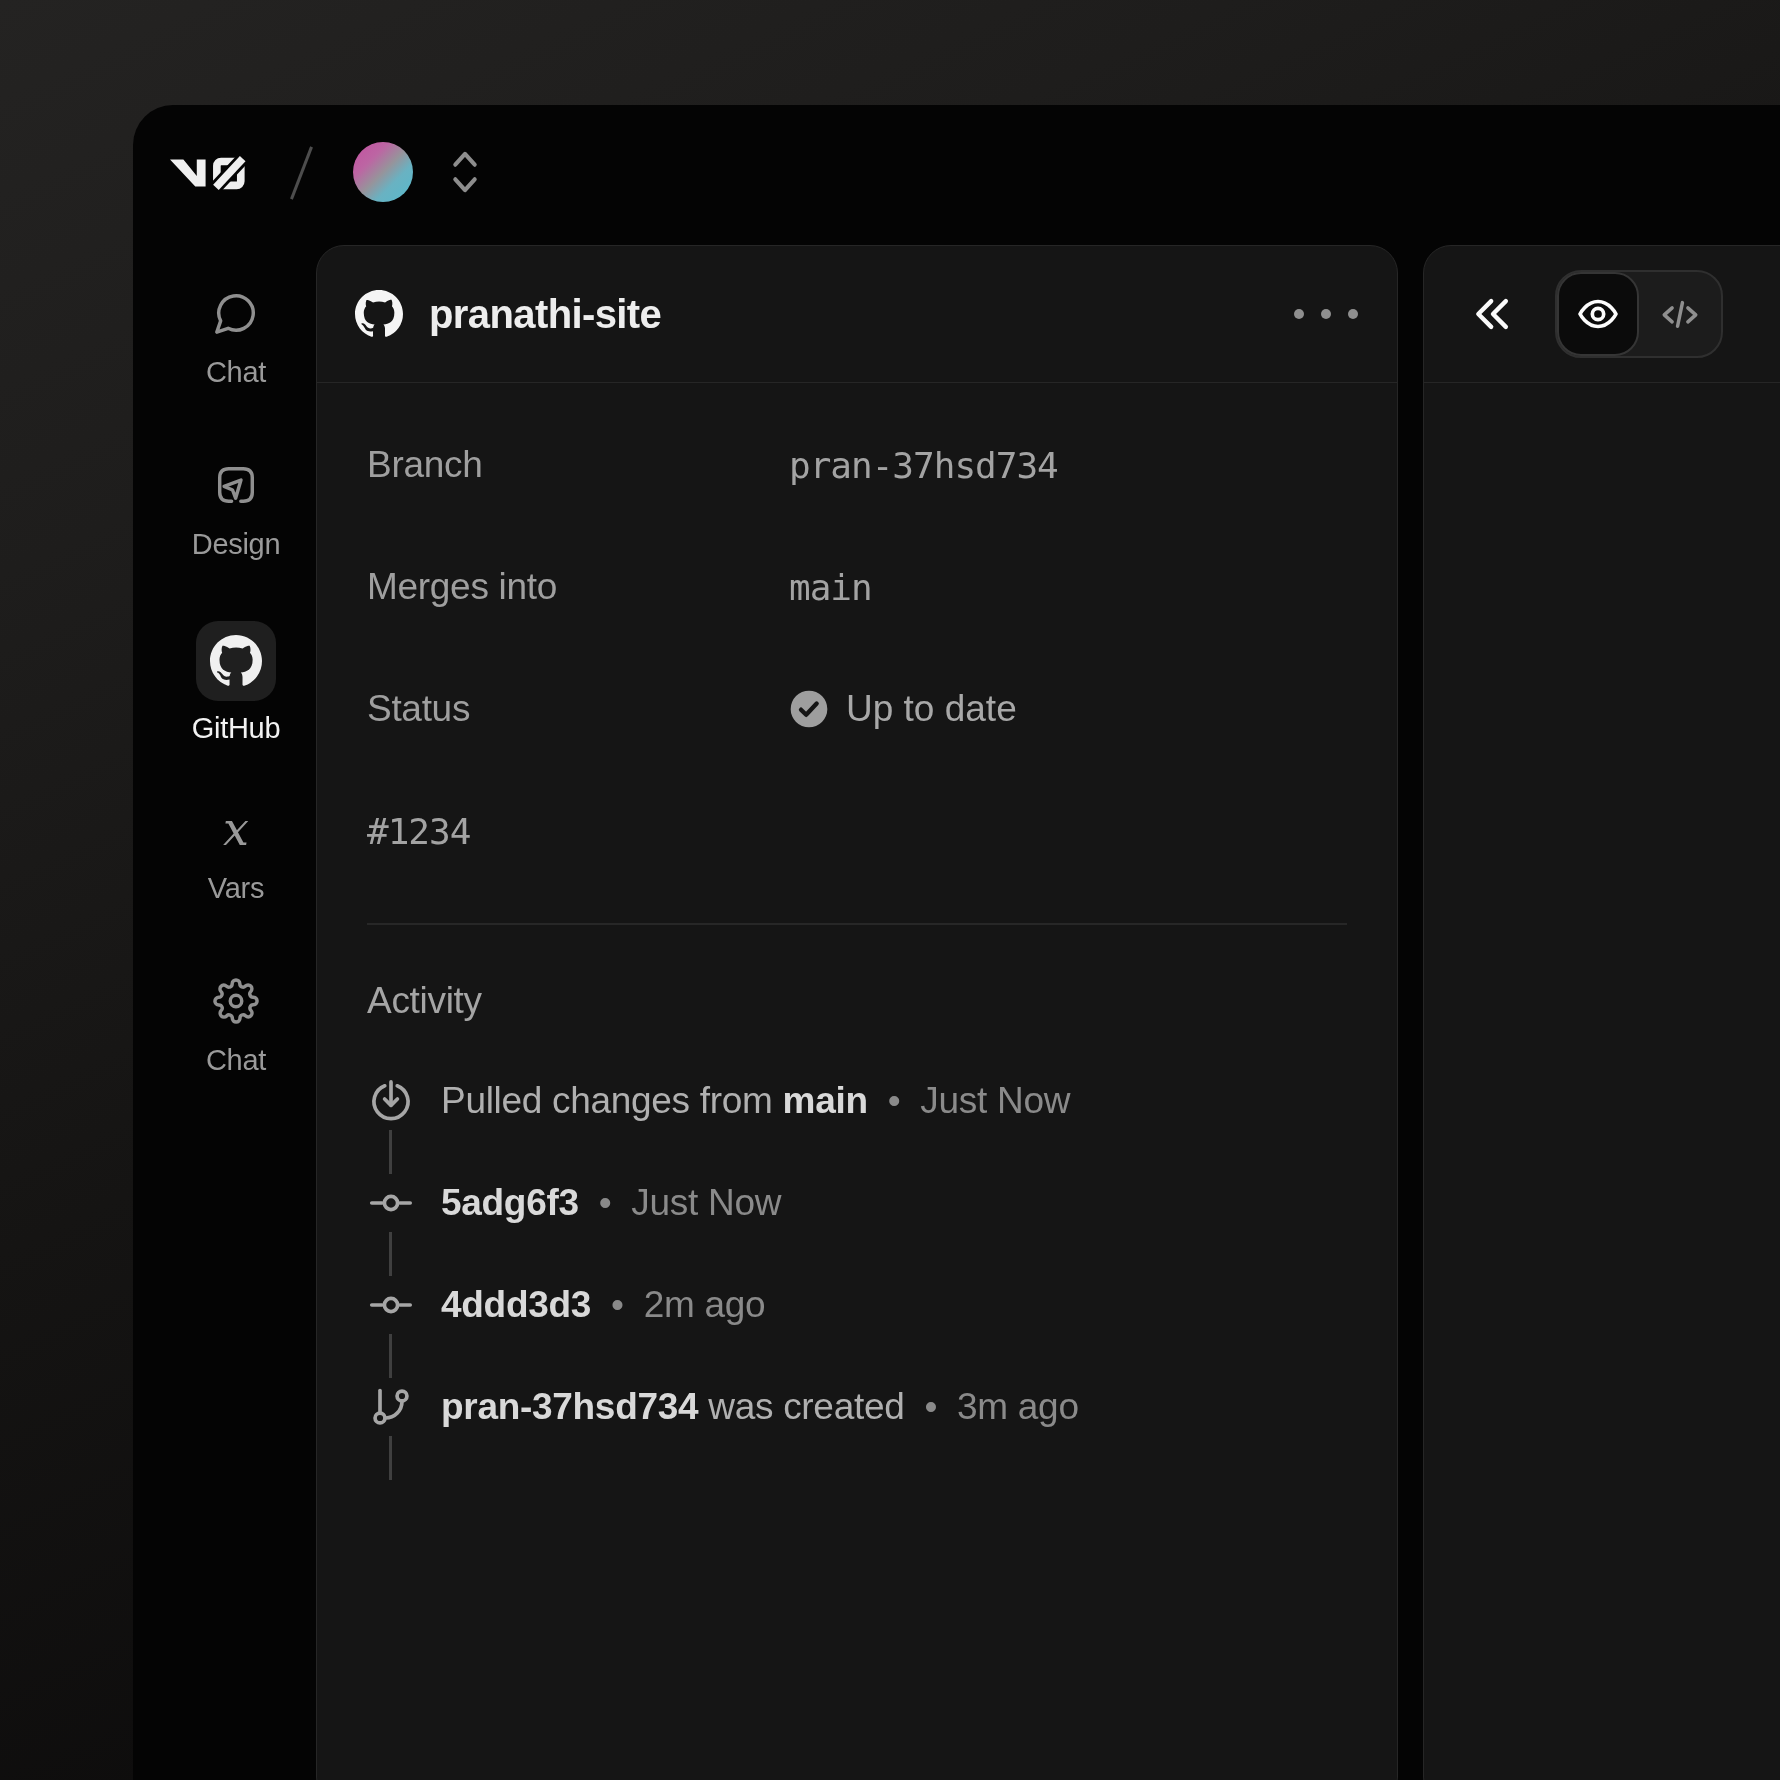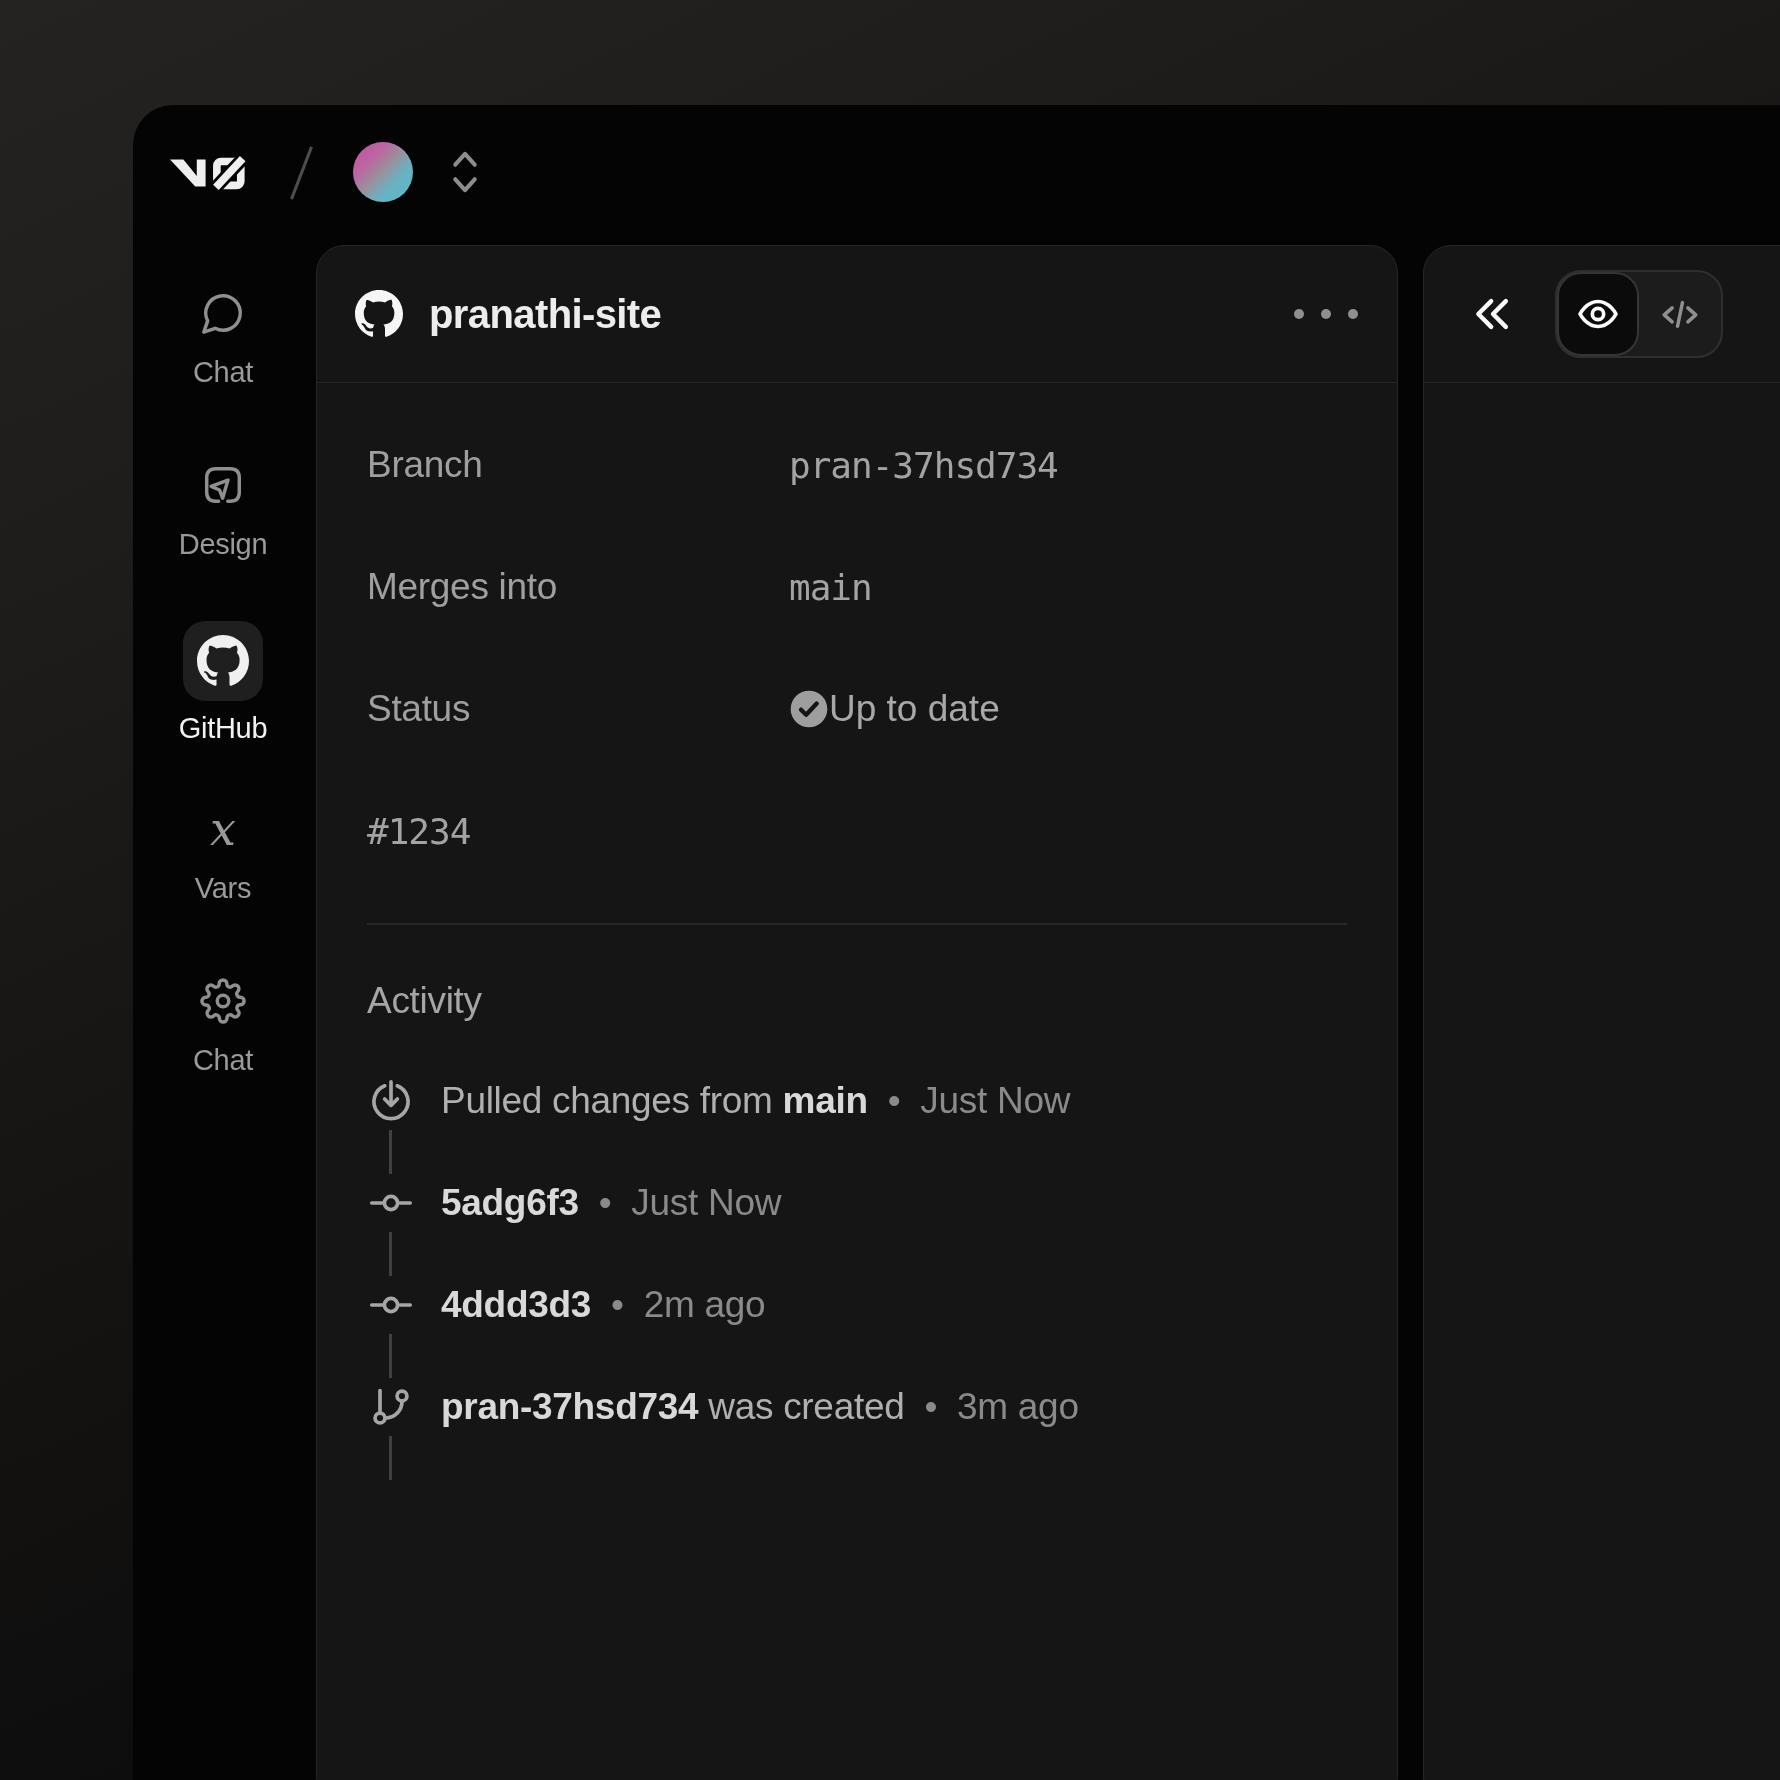--- a/index.html
+++ b/index.html
@@ -18,42 +18,42 @@
   .topbar{position:absolute;left:0;top:0;height:130px;width:100%;}
   .v0-logo{position:absolute;left:37px;top:44px;width:88px;height:48px;}
   .crumb-slash{position:absolute;left:153px;top:40px;width:30px;height:56px;}
   .crumb-slash div{width:3px;height:56px;background:#4d4d4d;transform:rotate(21deg);margin:0 auto;}
   .project-avatar{
     position:absolute;left:220px;top:37px;width:60px;height:60px;border-radius:50%;
     background:linear-gradient(135deg,#c44fa0 0%,#bc66a3 30%,#97939b 50%,#69b2c2 68%,#58bacd 100%);
   }
   .selector-icon{position:absolute;left:317px;top:44px;width:30px;height:46px;color:#8d8d8d;}
   
-  .sidebar{position:absolute;left:3px;top:184px;width:174px;}
+  .sidebar{position:absolute;left:16px;top:184px;width:174px;}
   .nav-item{height:100px;margin-bottom:72px;display:flex;flex-direction:column;align-items:center;justify-content:space-between;cursor:pointer;}
   .nav-icon{width:48px;height:48px;display:flex;align-items:center;justify-content:center;color:#8f8f8f;}
   .nav-label{font-size:29px;color:#9a9a9a;letter-spacing:-0.3px;}
   .nav-item.active .nav-label{color:#f2f2f2;}
   .gh-tile{width:80px;height:80px;background:#1f1f1f;border-radius:22px;display:flex;align-items:center;justify-content:center;}
   .nav-item.active{height:124px;margin-top:-12px;margin-bottom:60px;}
   .vars-x{font-family:"DejaVu Serif",serif;font-style:italic;font-size:46px;color:#999;line-height:46px;}
   
   .card{
     position:absolute;left:316px;top:245px;width:1082px;height:1560px;
     background:#151515;border:1px solid #262626;border-radius:28px;box-sizing:border-box;
   }
   .card-header{height:136px;display:flex;align-items:center;padding:0 28px 0 38px;border-bottom:1px solid #262626;gap:26px;}
   .octocat-badge{width:48px;height:48px;color:#f5f5f5;flex:0 0 auto;}
   .card-title{font-size:40px;font-weight:600;color:#ededed;letter-spacing:-0.6px;}
   .menu-btn{margin-left:auto;background:none;border:none;padding:10px;cursor:pointer;display:flex;}
   .card-body{padding:52px 50px 0 50px;}
   .field-row{display:flex;align-items:center;height:60px;margin-bottom:62px;}
   .field-label{width:422px;flex:0 0 auto;font-size:37px;color:#9f9f9f;letter-spacing:-0.3px;}
   .field-value{font-family:"DejaVu Sans Mono",monospace;font-size:36px;color:#a3a3a3;letter-spacing:-1px;}
-  .status-value{display:flex;align-items:center;font-size:37px;color:#a8a8a8;}
+  .status-value{display:flex;align-items:center;gap:17px;font-size:37px;color:#a8a8a8;}
   .check-icon{width:40px;height:40px;flex:0 0 auto;}
   .body-divider{border:none;border-top:2px solid #272727;margin:0 0 0 0;}
   .activity-heading{font-size:37px;color:#a5a5a5;letter-spacing:-0.3px;margin-top:46px;height:60px;line-height:60px;}
   .timeline{margin-top:46px;}
   .tl-item{display:flex;align-items:center;gap:26px;height:48px;}
   .tl-icon{width:48px;height:48px;flex:0 0 auto;display:flex;align-items:center;justify-content:center;color:#a6a6a6;}
   .tl-connector{width:3px;height:44px;background:#3f3f3f;margin:5px 0 5px 22px;}
   .tl-text{font-size:37px;color:#b0b0b0;letter-spacing:-0.3px;white-space:pre;}
   .tl-text b{font-weight:600;color:#d9d9d9;}
   .tl-dot{color:#8a8a8a;}

